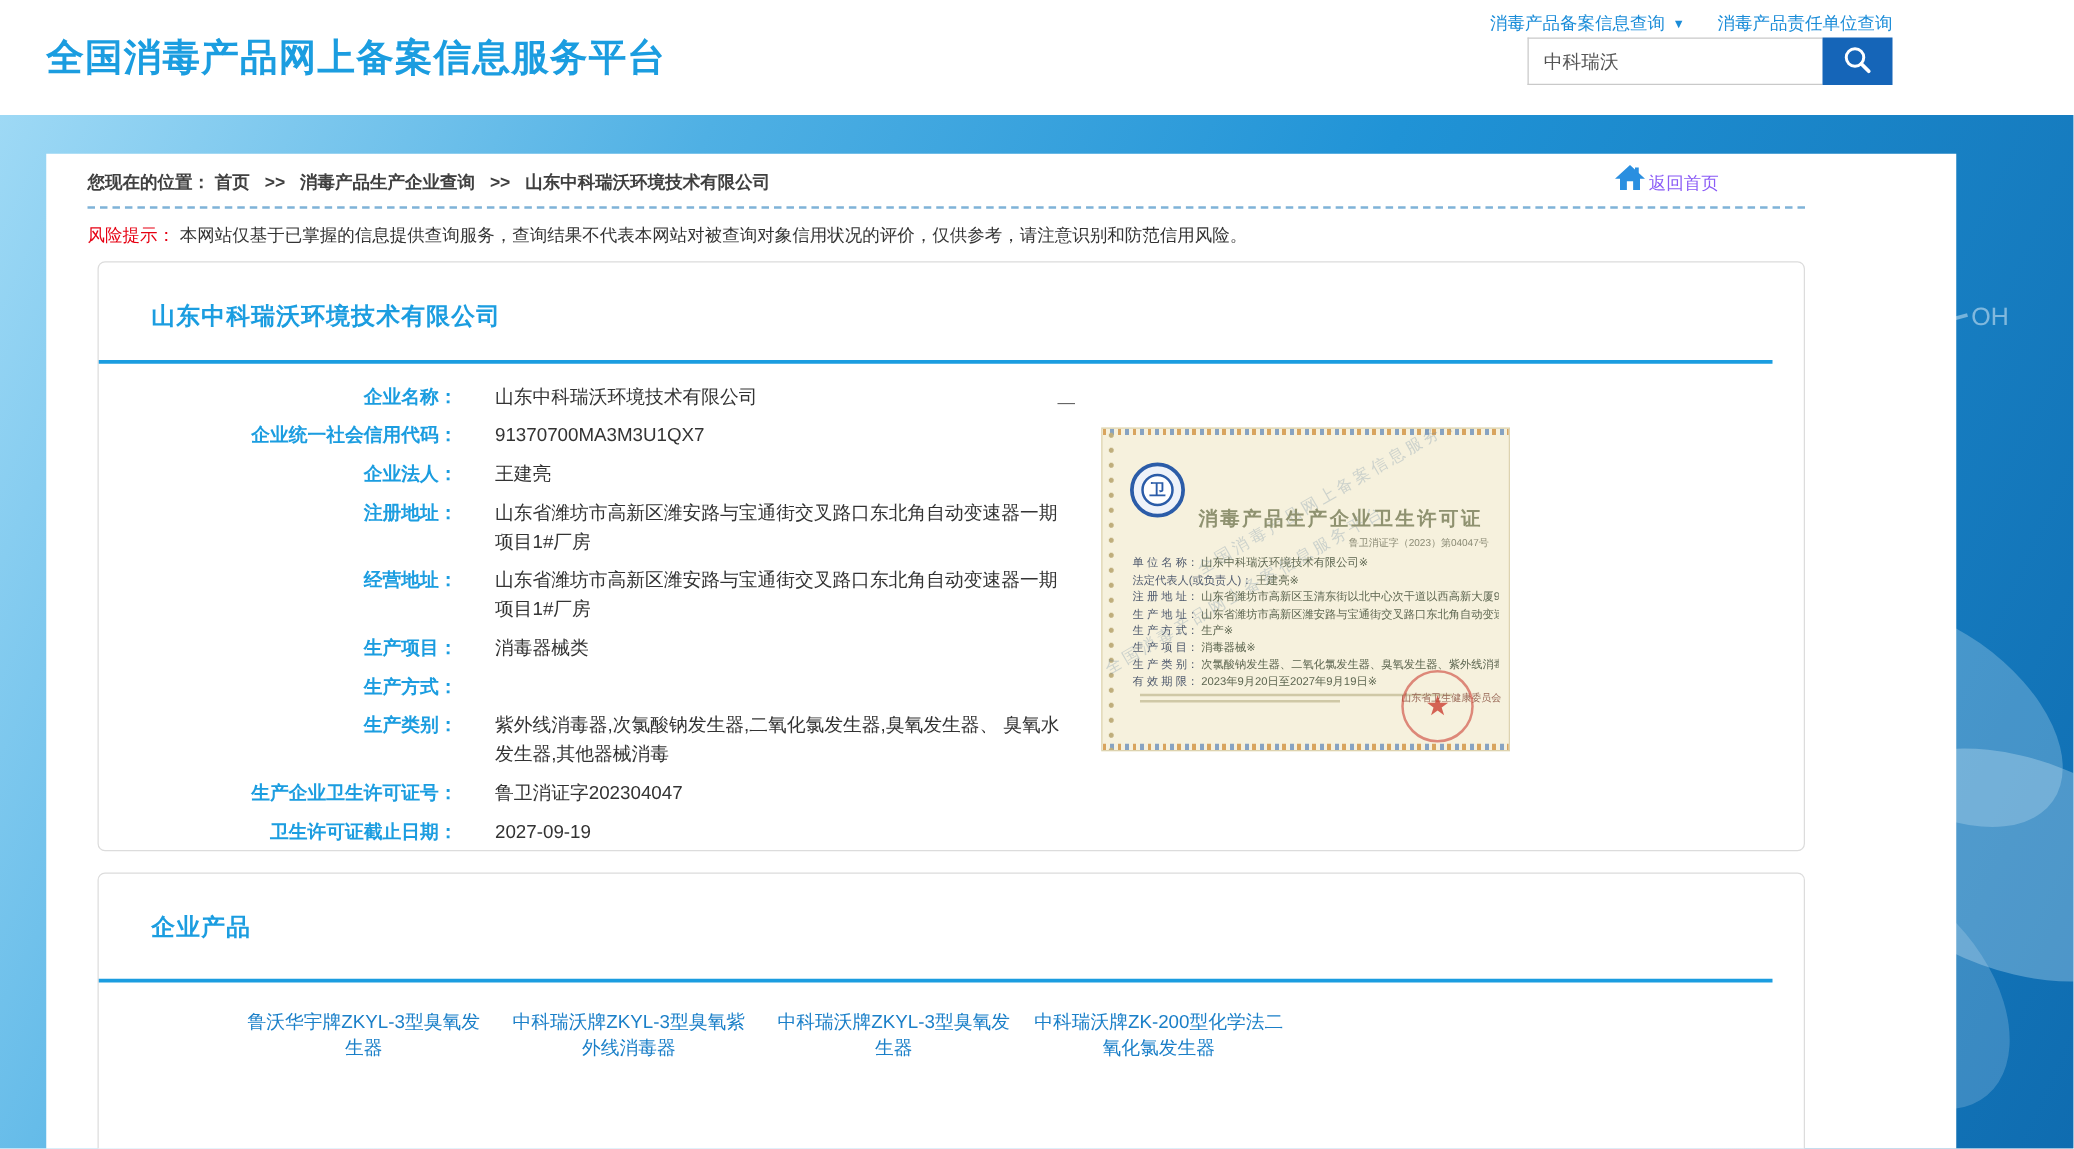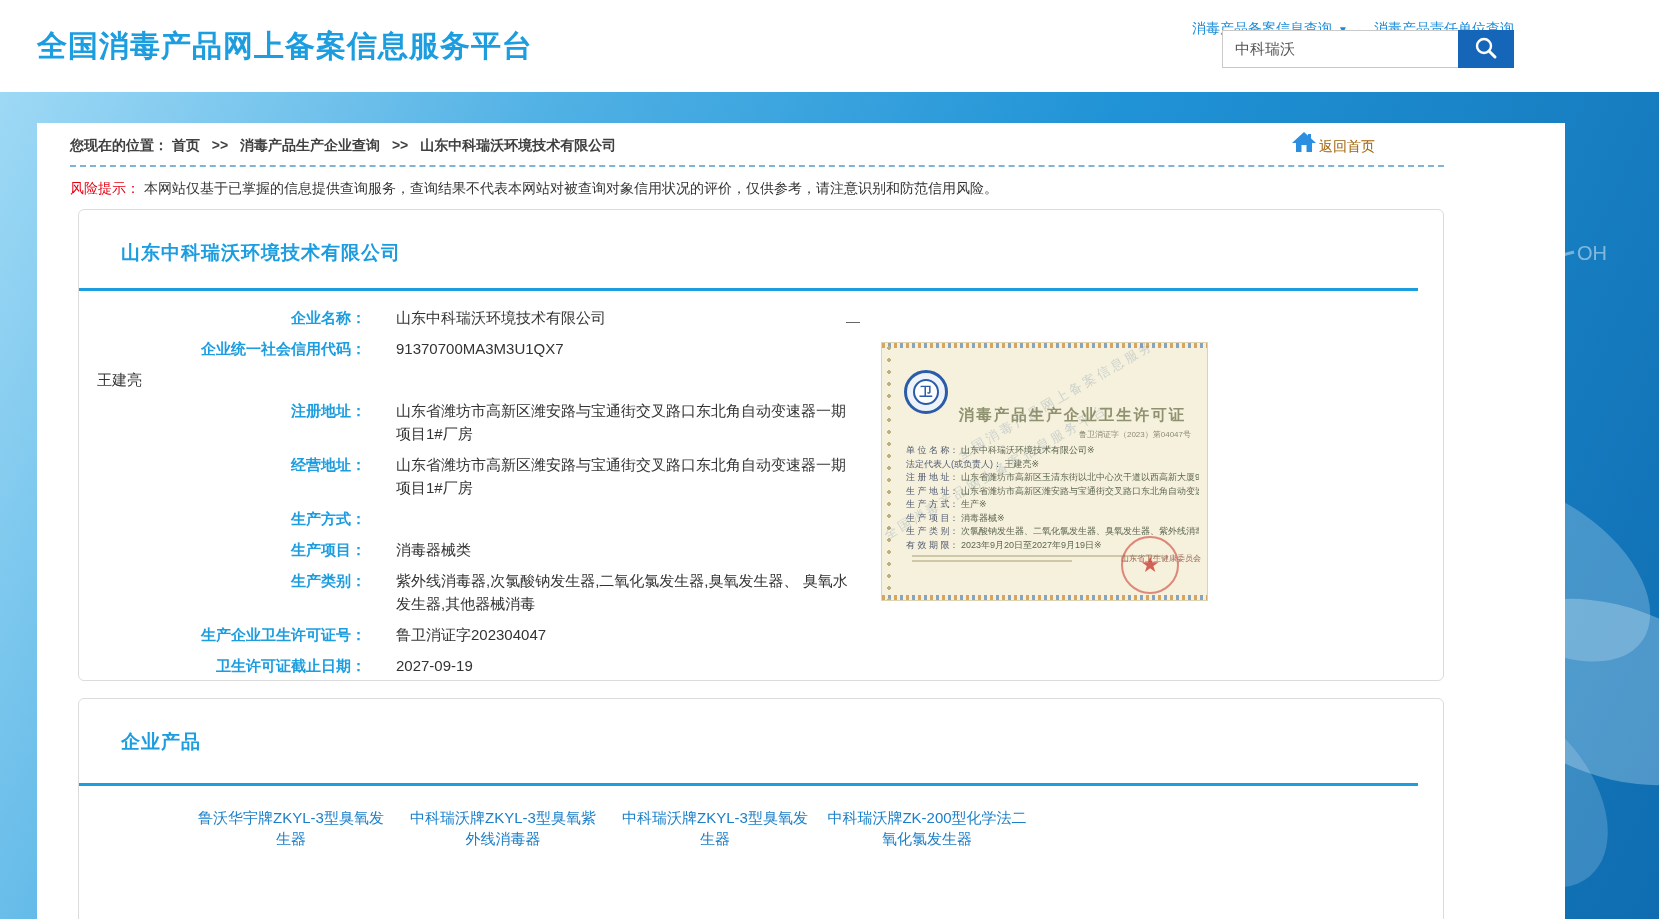--- a/index.html
+++ b/index.html
@@ -3,37 +3,37 @@
 <meta charset="utf-8">
 <style>
   * { margin:0; padding:0; box-sizing:border-box; }
   html,body { background:#ffffff; }
   body { font-family:"Liberation Sans","DejaVu Sans",sans-serif; }
   .page { position:relative; width:1659px; height:919px; overflow:hidden; background:#fff; }
 
   
   .header { position:relative; height:92px; background:#fff; z-index:3; }
   .site-title { position:absolute; left:37px; top:26px; font-size:30px; font-weight:bold; color:#1b9de0; letter-spacing:1px; }
-  .nav-links { position:absolute; top:20px; right:145px; display:flex; gap:26px; align-items:center; font-size:14px; }
+  .nav-links { position:absolute; top:10px; right:145px; display:flex; gap:26px; align-items:center; font-size:14px; }
   .nav-link { color:#1a8cd8; cursor:pointer; display:flex; align-items:center; gap:6px; white-space:nowrap; }
   .caret { font-size:10px; color:#1a8cd8; }
   .search-row { position:absolute; top:30px; right:145px; display:flex; height:38px; }
   .search-input { width:236px; height:38px; border:1px solid #c9c9c9; border-right:none; padding:0 12px; font-size:15px; color:#555; outline:none; font-family:inherit; }
   .search-btn { width:56px; height:38px; background:#1565b8; border:none; cursor:pointer; display:flex; align-items:center; justify-content:center; }
 
   
   .main { position:absolute; top:92px; left:0; width:1659px; height:827px; background:linear-gradient(115deg,#9ed9f5 0%,#4fb0e4 28%,#2093d6 55%,#0f6cb0 100%); }
   .decor { position:absolute; right:0; top:0; height:827px; width:300px; pointer-events:none; }
 
   
   .panel { position:absolute; left:37px; top:31px; width:1528px; height:796px; background:#fff; overflow:hidden; }
   .breadcrumb { position:absolute; left:33px; top:14px; font-size:14px; font-weight:bold; color:#404040; }
   .crumb-link { color:#404040; cursor:pointer; }
   .crumb-sep { margin:0 8px; color:#404040; }
-  .back-home { position:absolute; right:190px; top:8px; display:flex; align-items:flex-end; gap:2px; color:#a16207; font-size:14px; cursor:pointer; }
+  .back-home { position:absolute; right:190px; top:8px; display:flex; align-items:flex-end; gap:2px; color:#8b5cf6; font-size:14px; cursor:pointer; }
   .dashed { position:absolute; left:33px; top:42px; width:1374px; border-top:2px dashed #7fb3d8; }
   .risk { position:absolute; left:33px; top:57px; font-size:14px; color:#333; }
   .risk-label { color:#e60012; }
 
   .card { position:absolute; left:41px; width:1366px; background:#fff; border:1px solid #dcdcdc; border-radius:6px; }
   .card-company { top:86px; height:472px; }
   .card-products { top:575px; height:400px; }
   .card-title { position:absolute; left:42px; top:30px; font-size:19px; font-weight:bold; color:#1b9de0; letter-spacing:1px; }
   .blue-line { position:absolute; left:0; height:3px; background:#1b9de0; width:1339px; }
   .card-company .blue-line { top:78px; }
@@ -157,37 +157,38 @@
         <div class="fields">
             <div class="field-row">
             <div class="field-label">企业名称：</div>
             <div class="field-value">山东中科瑞沃环境技术有限公司</div>
           </div>
             <div class="field-row">
             <div class="field-label">企业统一社会信用代码：</div>
             <div class="field-value">91370700MA3M3U1QX7</div>
           </div>
             <div class="field-row">
+            <div class="field-label">企业法人：</div>
             <div class="field-value">王建亮</div>
           </div>
             <div class="field-row">
             <div class="field-label">注册地址：</div>
             <div class="field-value">山东省潍坊市高新区潍安路与宝通街交叉路口东北角自动变速器一期项目1#厂房</div>
           </div>
             <div class="field-row">
             <div class="field-label">经营地址：</div>
             <div class="field-value">山东省潍坊市高新区潍安路与宝通街交叉路口东北角自动变速器一期项目1#厂房</div>
           </div>
             <div class="field-row">
+            <div class="field-label">生产项目：</div>
+            <div class="field-value">消毒器械类</div>
+          </div>
+            <div class="field-row">
             <div class="field-label">生产方式：</div>
             <div class="field-value"></div>
-          </div>
-            <div class="field-row">
-            <div class="field-label">生产项目：</div>
-            <div class="field-value">消毒器械类</div>
           </div>
             <div class="field-row">
             <div class="field-label">生产类别：</div>
             <div class="field-value">紫外线消毒器,次氯酸钠发生器,二氧化氯发生器,臭氧发生器、 臭氧水发生器,其他器械消毒</div>
           </div>
             <div class="field-row">
             <div class="field-label">生产企业卫生许可证号：</div>
             <div class="field-value">鲁卫消证字202304047</div>
           </div>
             <div class="field-row">

